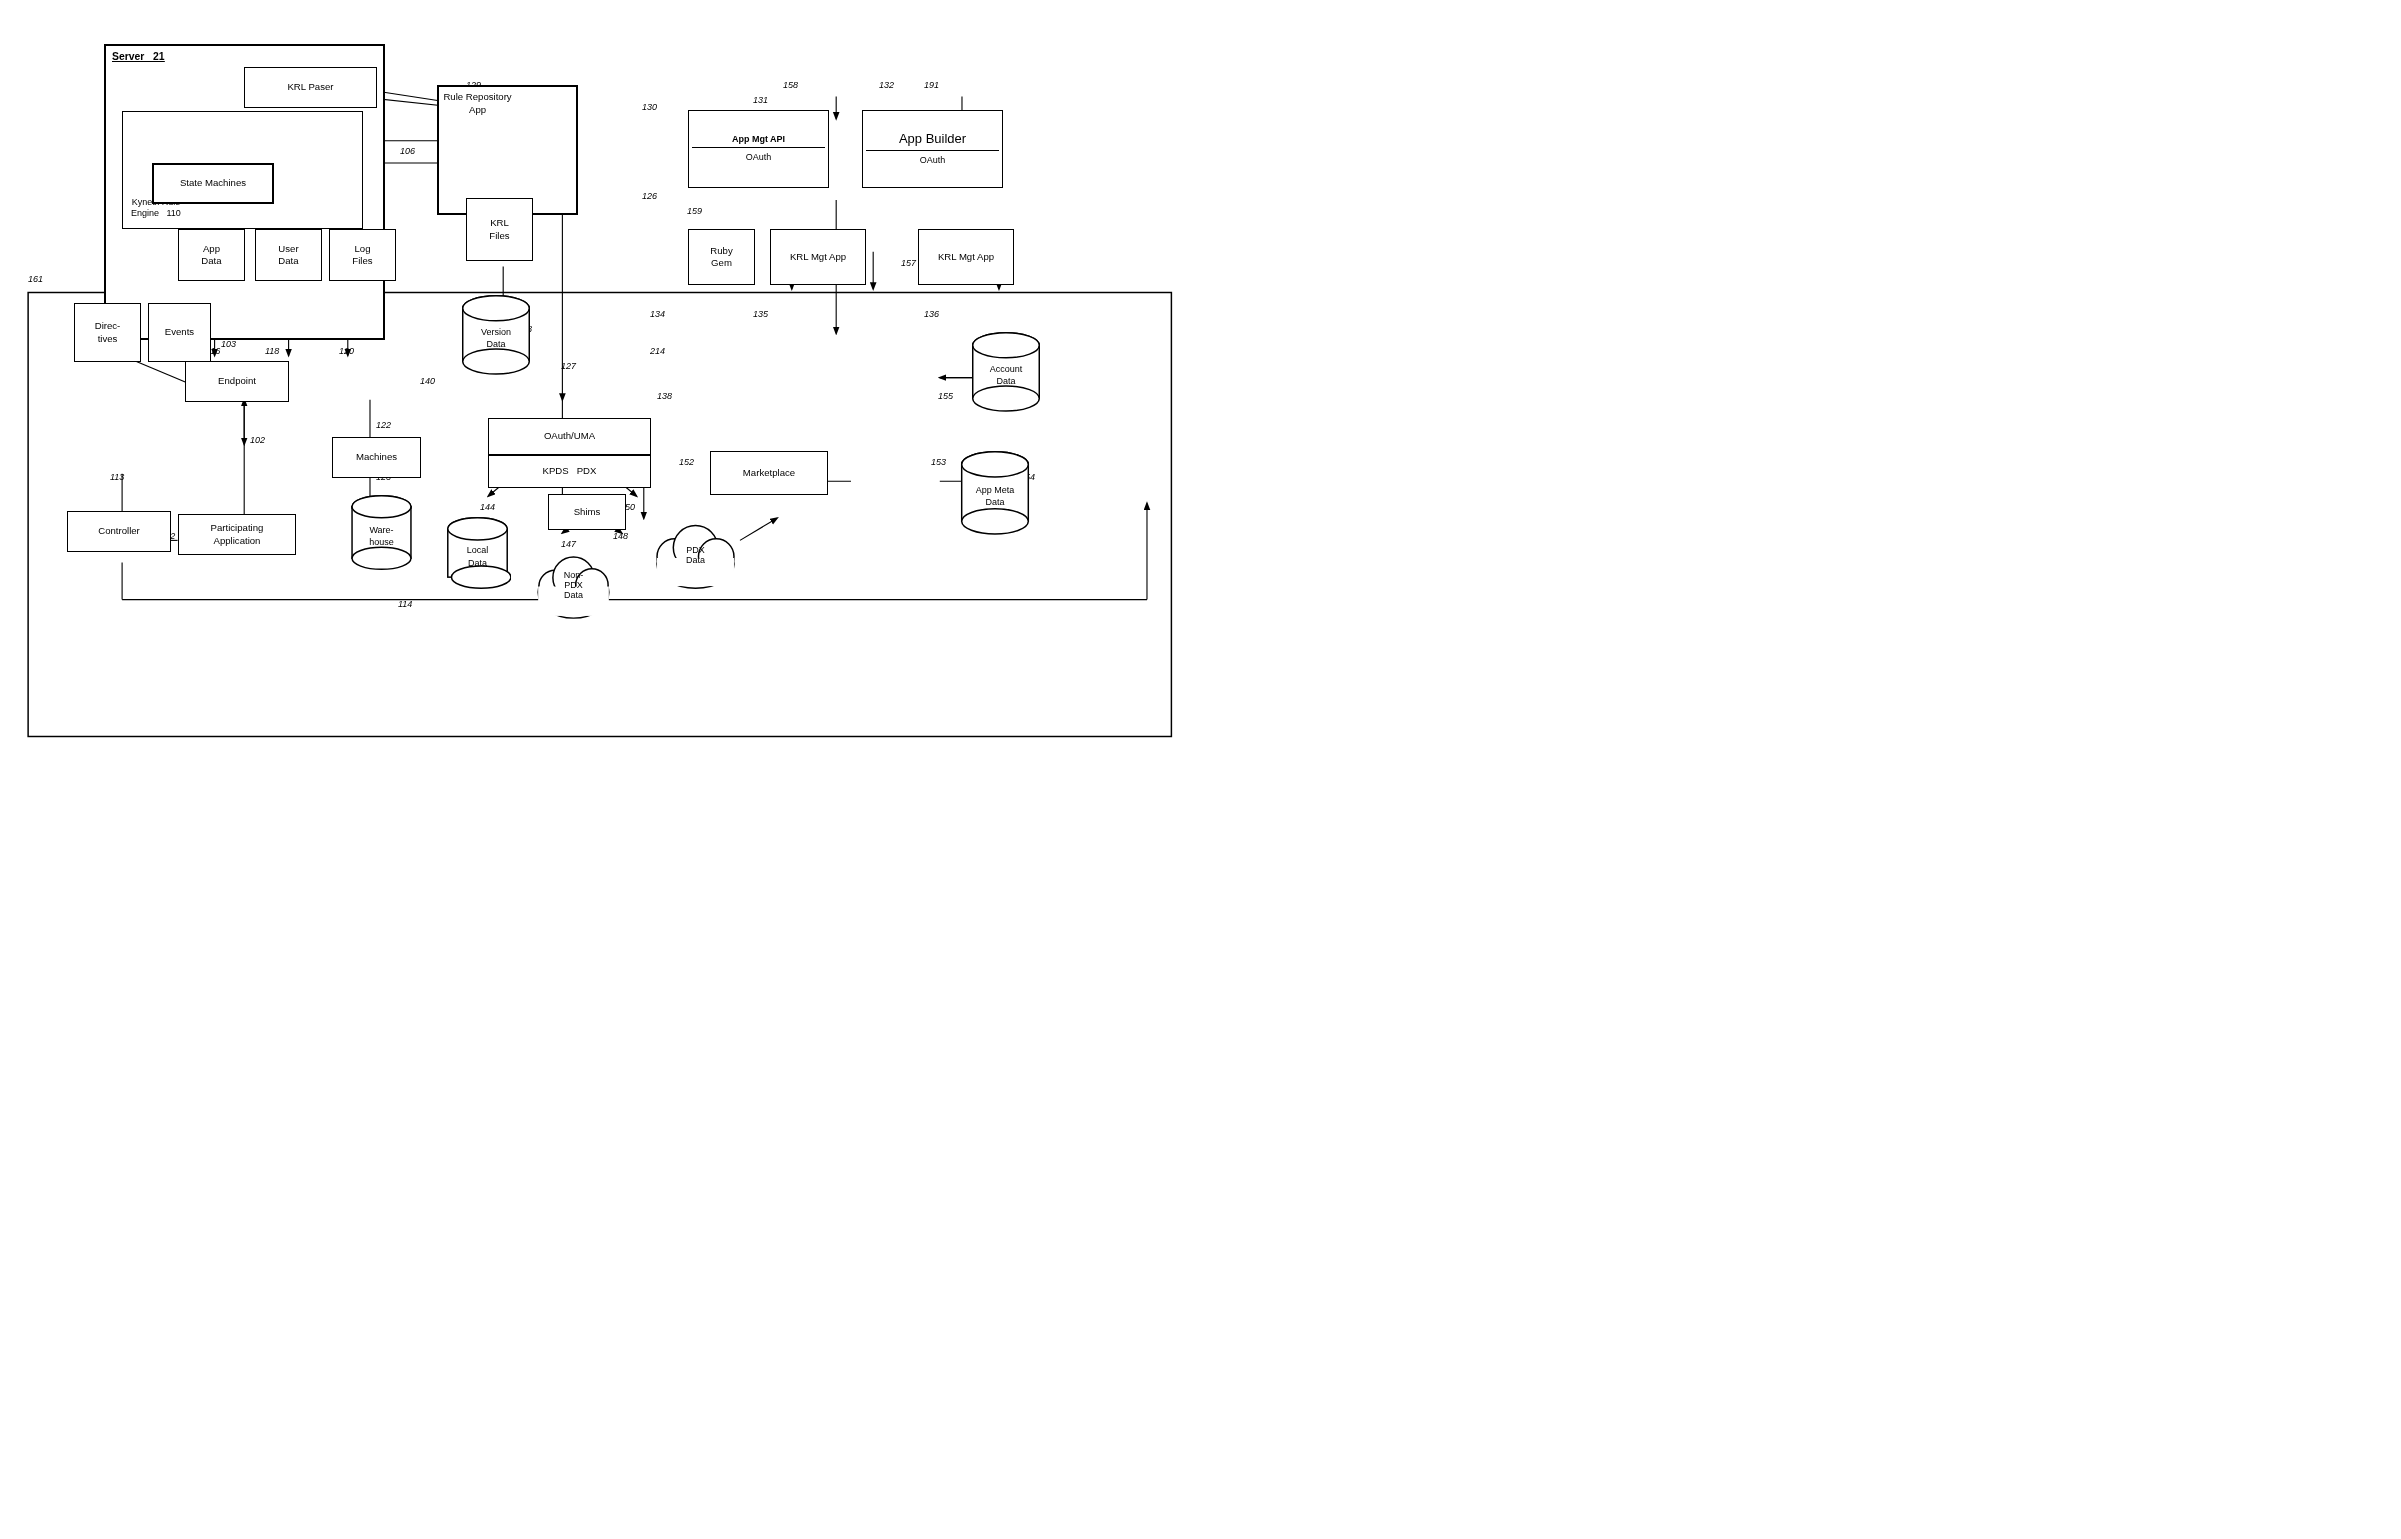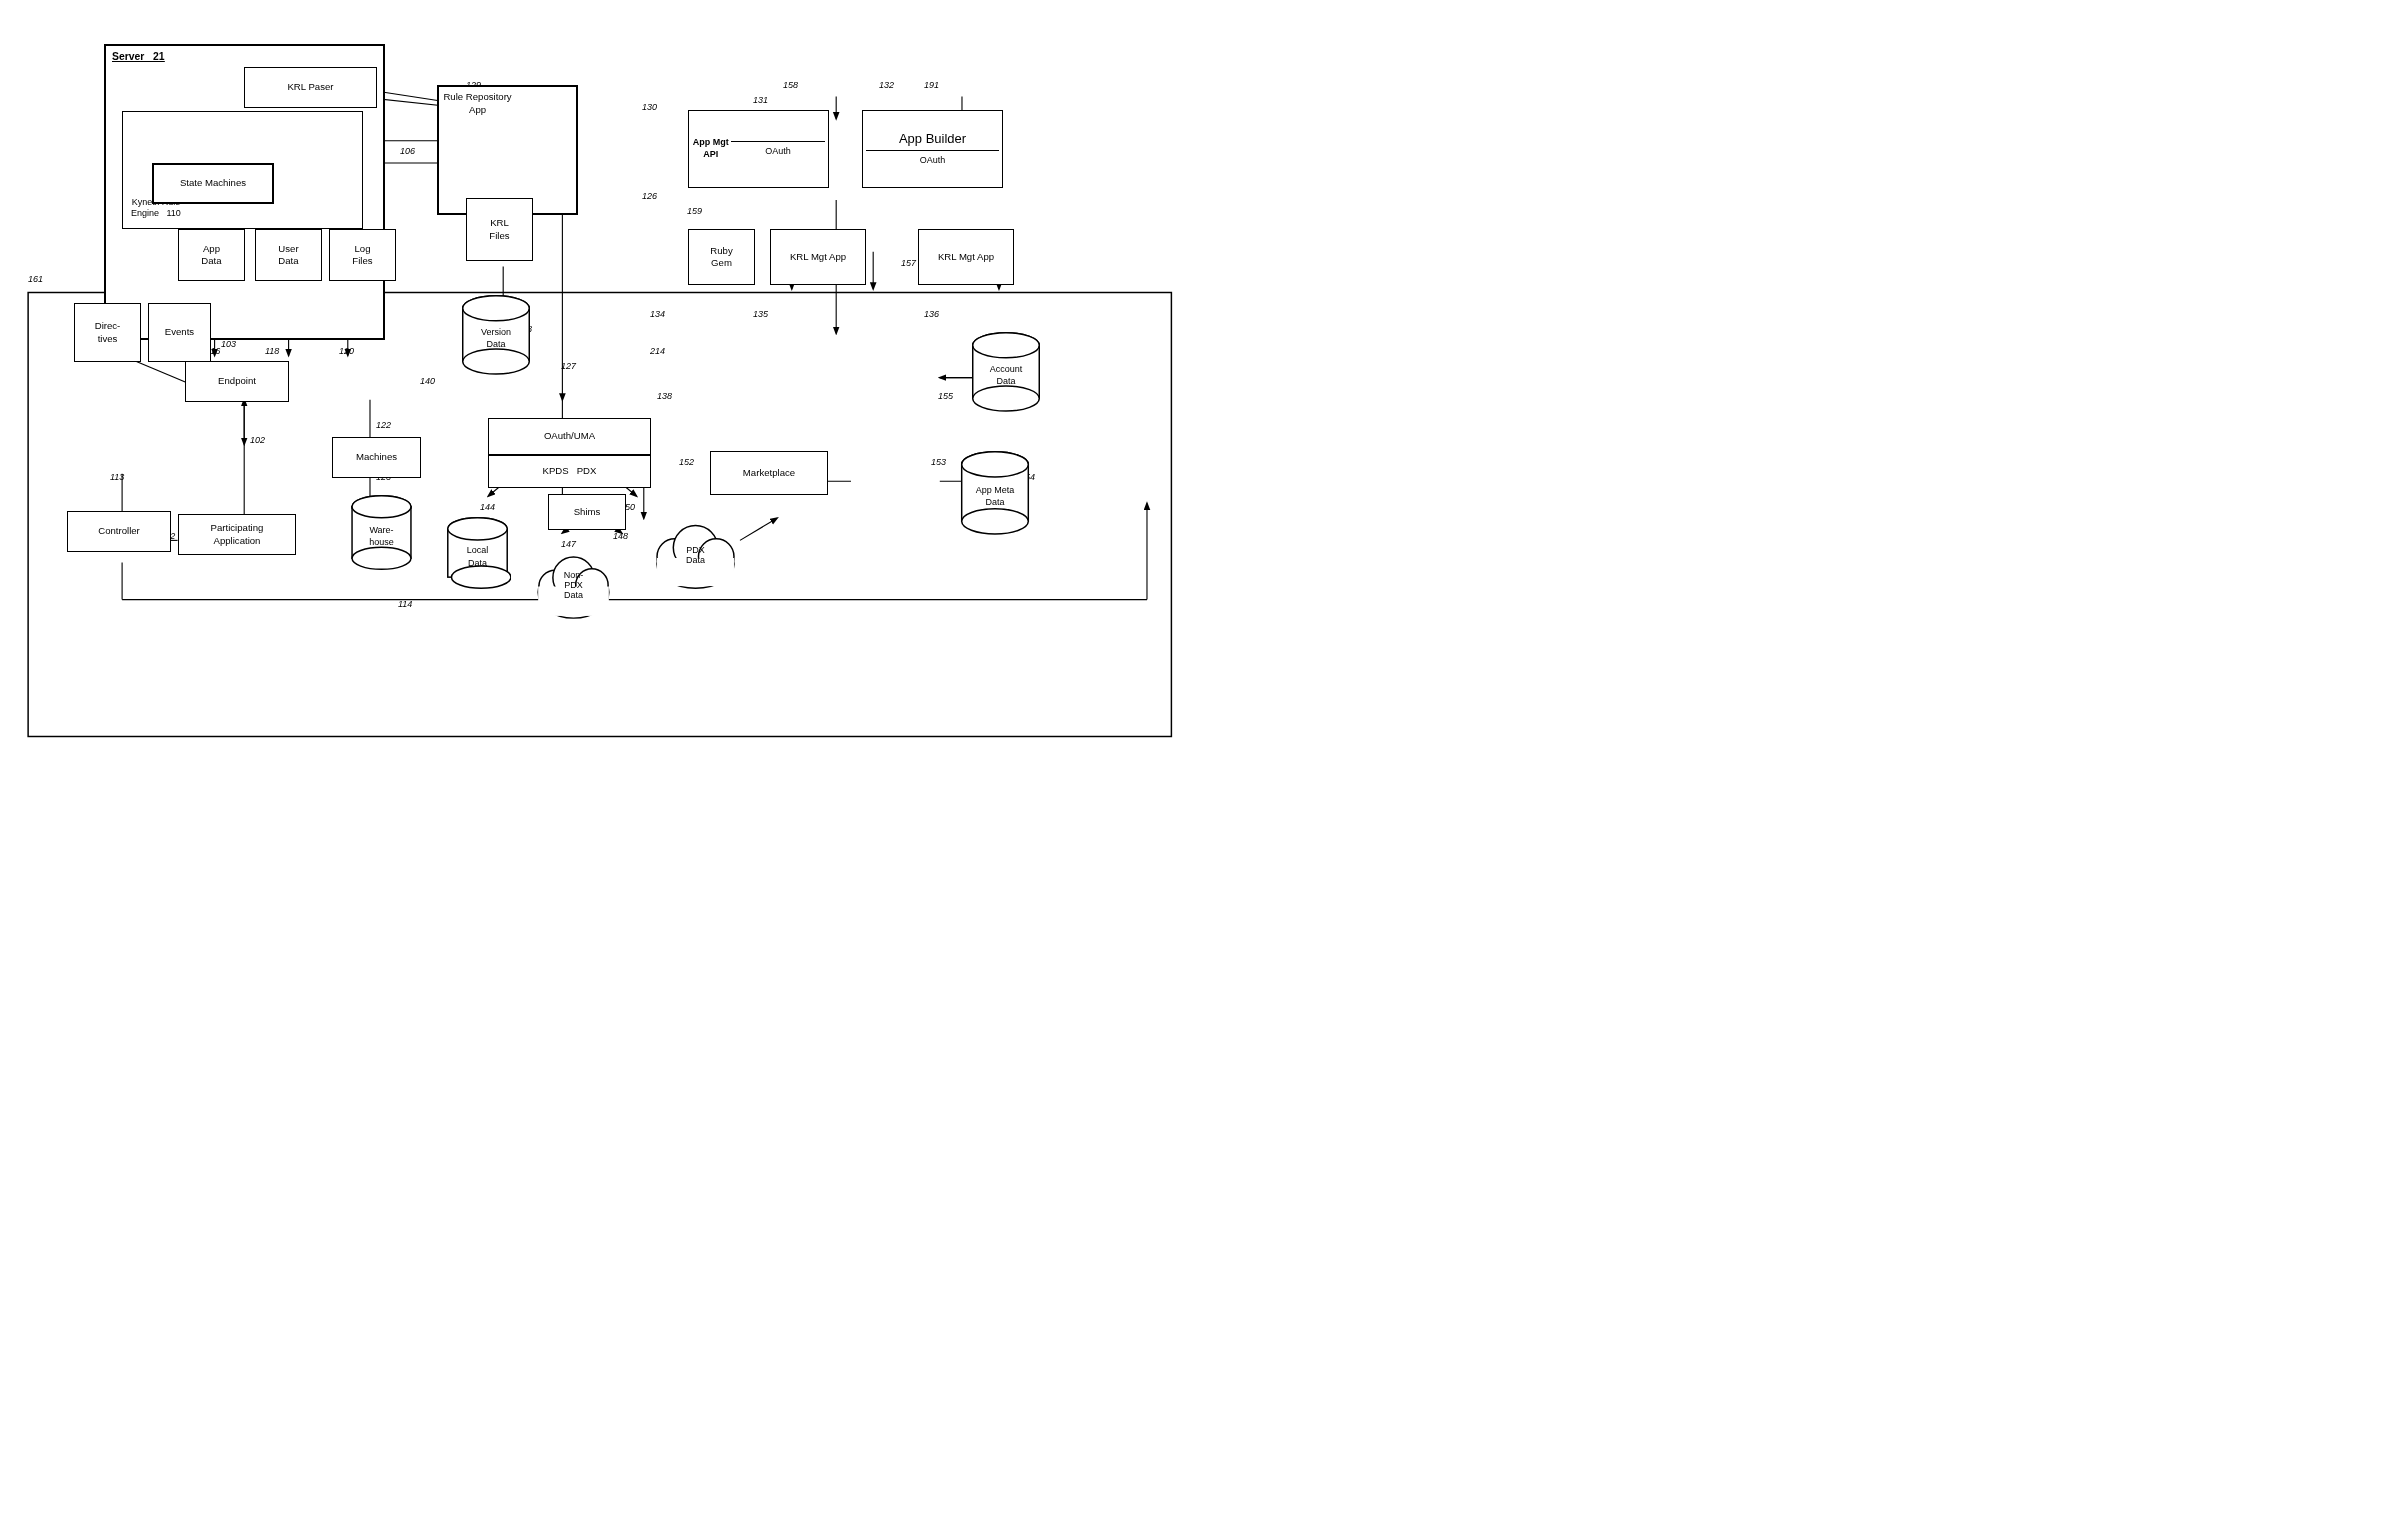--- a/index.html
+++ b/index.html
@@ -334,21 +334,21 @@
     <svg width="89" height="74" viewBox="0 0 120 100" style="position:absolute;top:0;left:0;">
       <ellipse cx="60" cy="62" rx="52" ry="33" fill="white" stroke="black" stroke-width="2"></ellipse>
       <circle cx="32" cy="52" r="24" fill="white" stroke="black" stroke-width="2"></circle>
       <circle cx="60" cy="40" r="30" fill="white" stroke="black" stroke-width="2"></circle>
       <circle cx="88" cy="52" r="24" fill="white" stroke="black" stroke-width="2"></circle>
       <rect x="8" y="54" width="104" height="38" fill="white" stroke="none"></rect>
     </svg>
     <span style="position:relative;z-index:2;font-size:9px;">PDX<br>Data</span>
   </div>
 
-  <div class="box" style="left:688px;top:110px;width:141px;height:78px;flex-direction:row;gap:1.5px;">
+  <div class="box" style="left:688px;top:110px;width:141px;height:78px;flex-direction:column;gap:1.5px;">
     <span style="font-weight:bold;font-size:9px;">App Mgt API</span>
     <div style="border-top:0.7px solid #000;width:100%;text-align:center;padding-top:3px;">
       <span style="font-size:9px;">OAuth</span>
     </div>
   </div>
 
   <div class="box" style="left:862px;top:110px;width:141px;height:78px;flex-direction:column;gap:1.5px;">
     <span style="font-weight:normal;font-size:13px;">App Builder</span>
     <div style="border-top:0.7px solid #000;width:100%;text-align:center;padding-top:3px;">
       <span style="font-size:9px;">OAuth</span>

